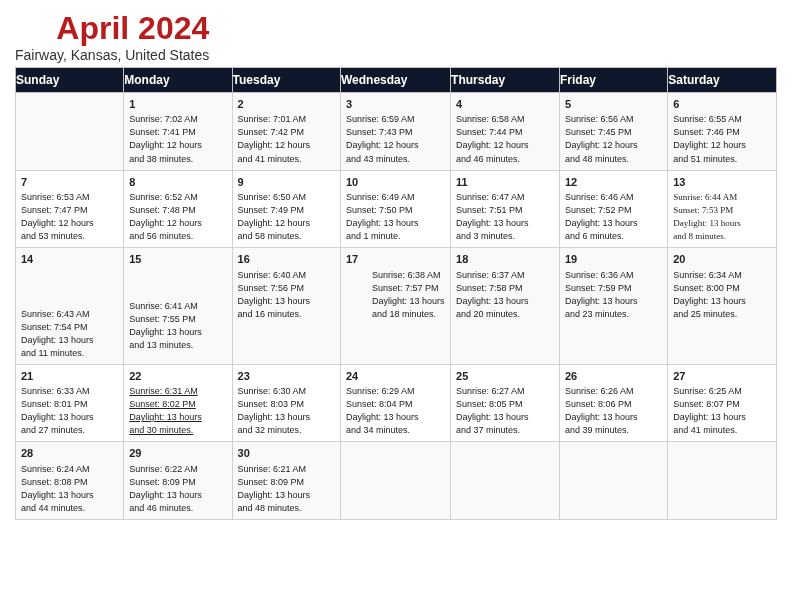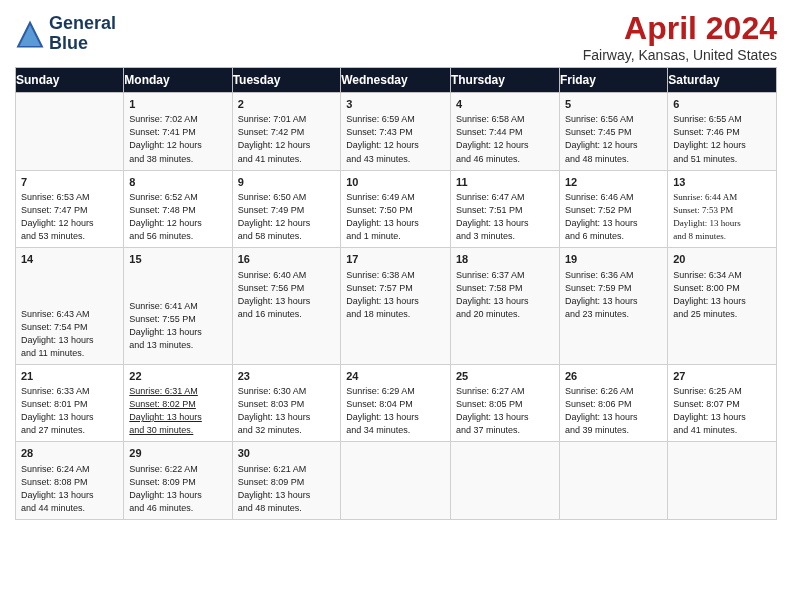--- a/index.html
+++ b/index.html
@@ -87,30 +87,20 @@
       font-size: 9px;
       color: #222;
       line-height: 1.45;
     }
   </style>
 </head>
 <body>
 
 <div class="container">
   <div class="header-row">
-    <div class="logo">
-      <svg class="logo-icon" viewBox="0 0 40 40">
-        <polygon points="20,2 38,38 2,38" fill="#2a5ba8"></polygon>
-        <polygon points="20,8 34,36 6,36" fill="#5b9bd5"></polygon>
-      </svg>
-      <div class="logo-text">
-        <span>General</span><br>
-        <span>Blue</span>
-      </div>
-    </div>
     <div class="title-block">
       <div class="main-title">April 2024</div>
       <div class="subtitle">Fairway, Kansas, United States</div>
     </div>
   </div>
 
   <table>
     <thead>
       <tr>
       <th>Sunday</th>
@@ -236,21 +226,21 @@
           </td>
           <td>
             <span class="day-num">16</span>
             <div class="day-info" style="white-space: pre-line;">Sunrise: 6:40 AM
 Sunset: 7:56 PM
 Daylight: 13 hours
 and 16 minutes.</div>
           </td>
           <td>
             <span class="day-num">17</span>
-            <div class="day-info" style="white-space: pre-line;">Sunrise: 6:38 AM
+            <div class="day-info" style="white-space: pre-line; margin-left: 26px;">Sunrise: 6:38 AM
 Sunset: 7:57 PM
 Daylight: 13 hours
 and 18 minutes.</div>
           </td>
           <td>
             <span class="day-num">18</span>
             <div class="day-info" style="white-space: pre-line;">Sunrise: 6:37 AM
 Sunset: 7:58 PM
 Daylight: 13 hours
 and 20 minutes.</div>

